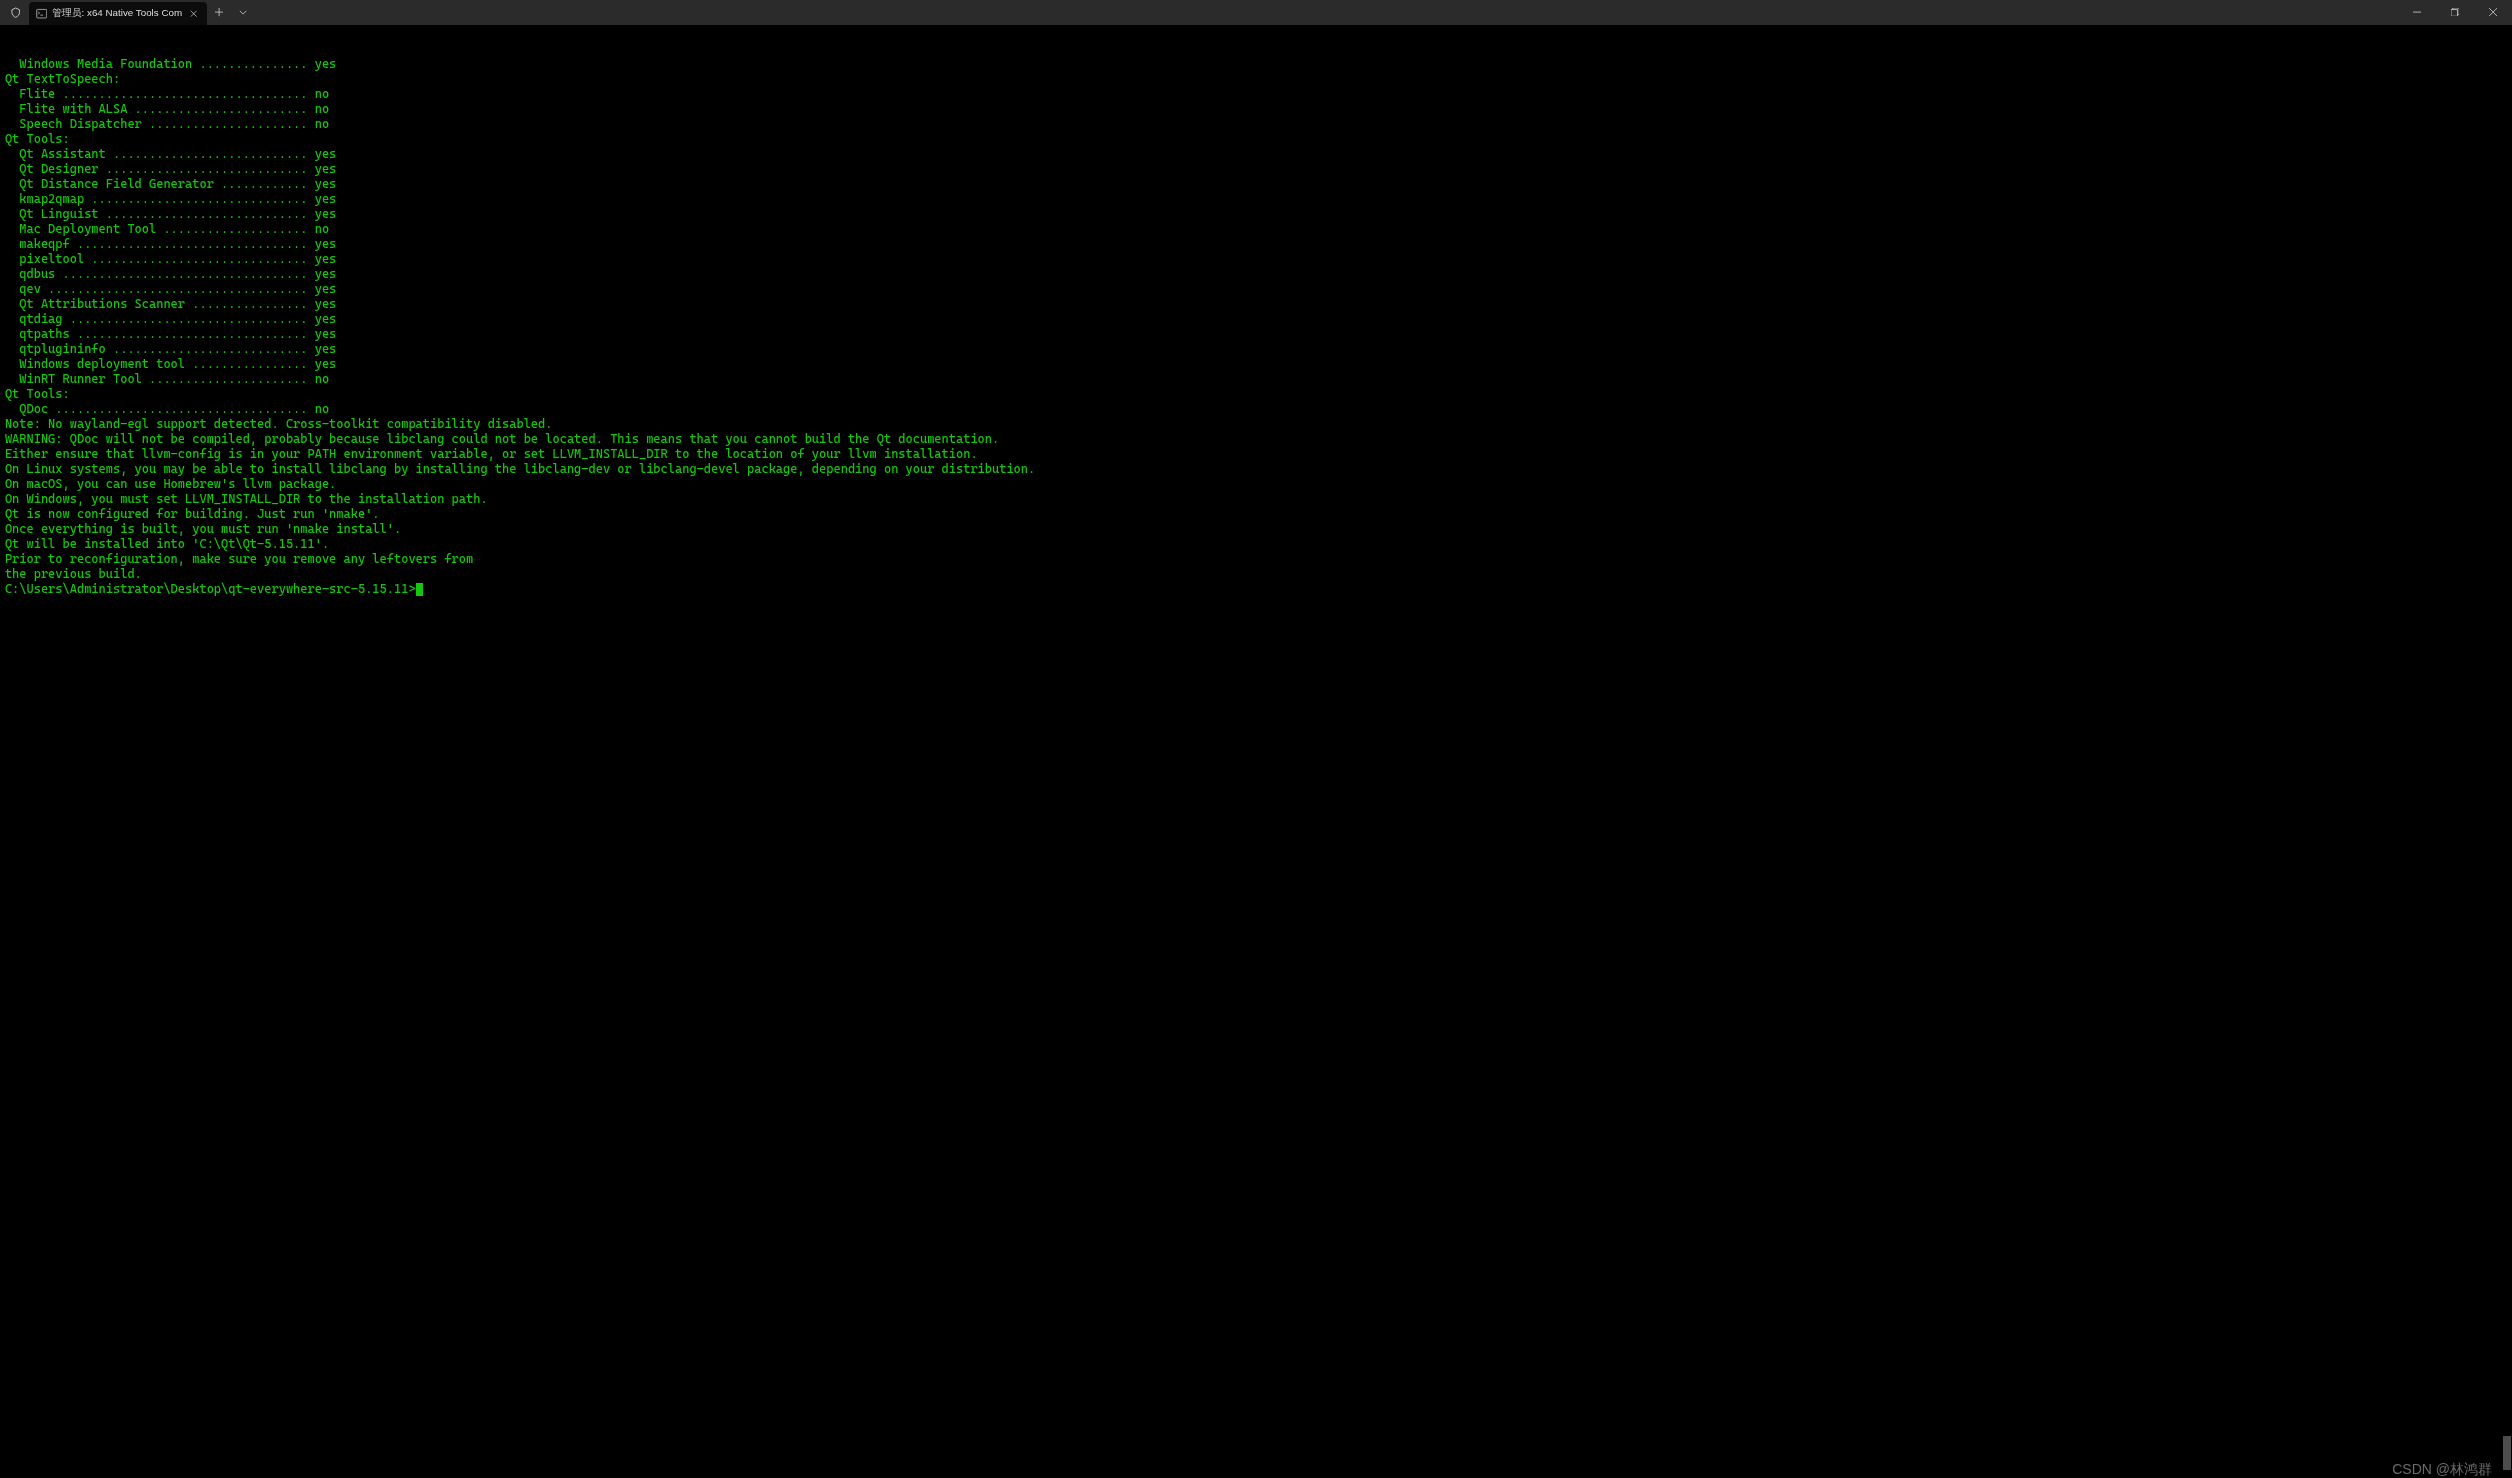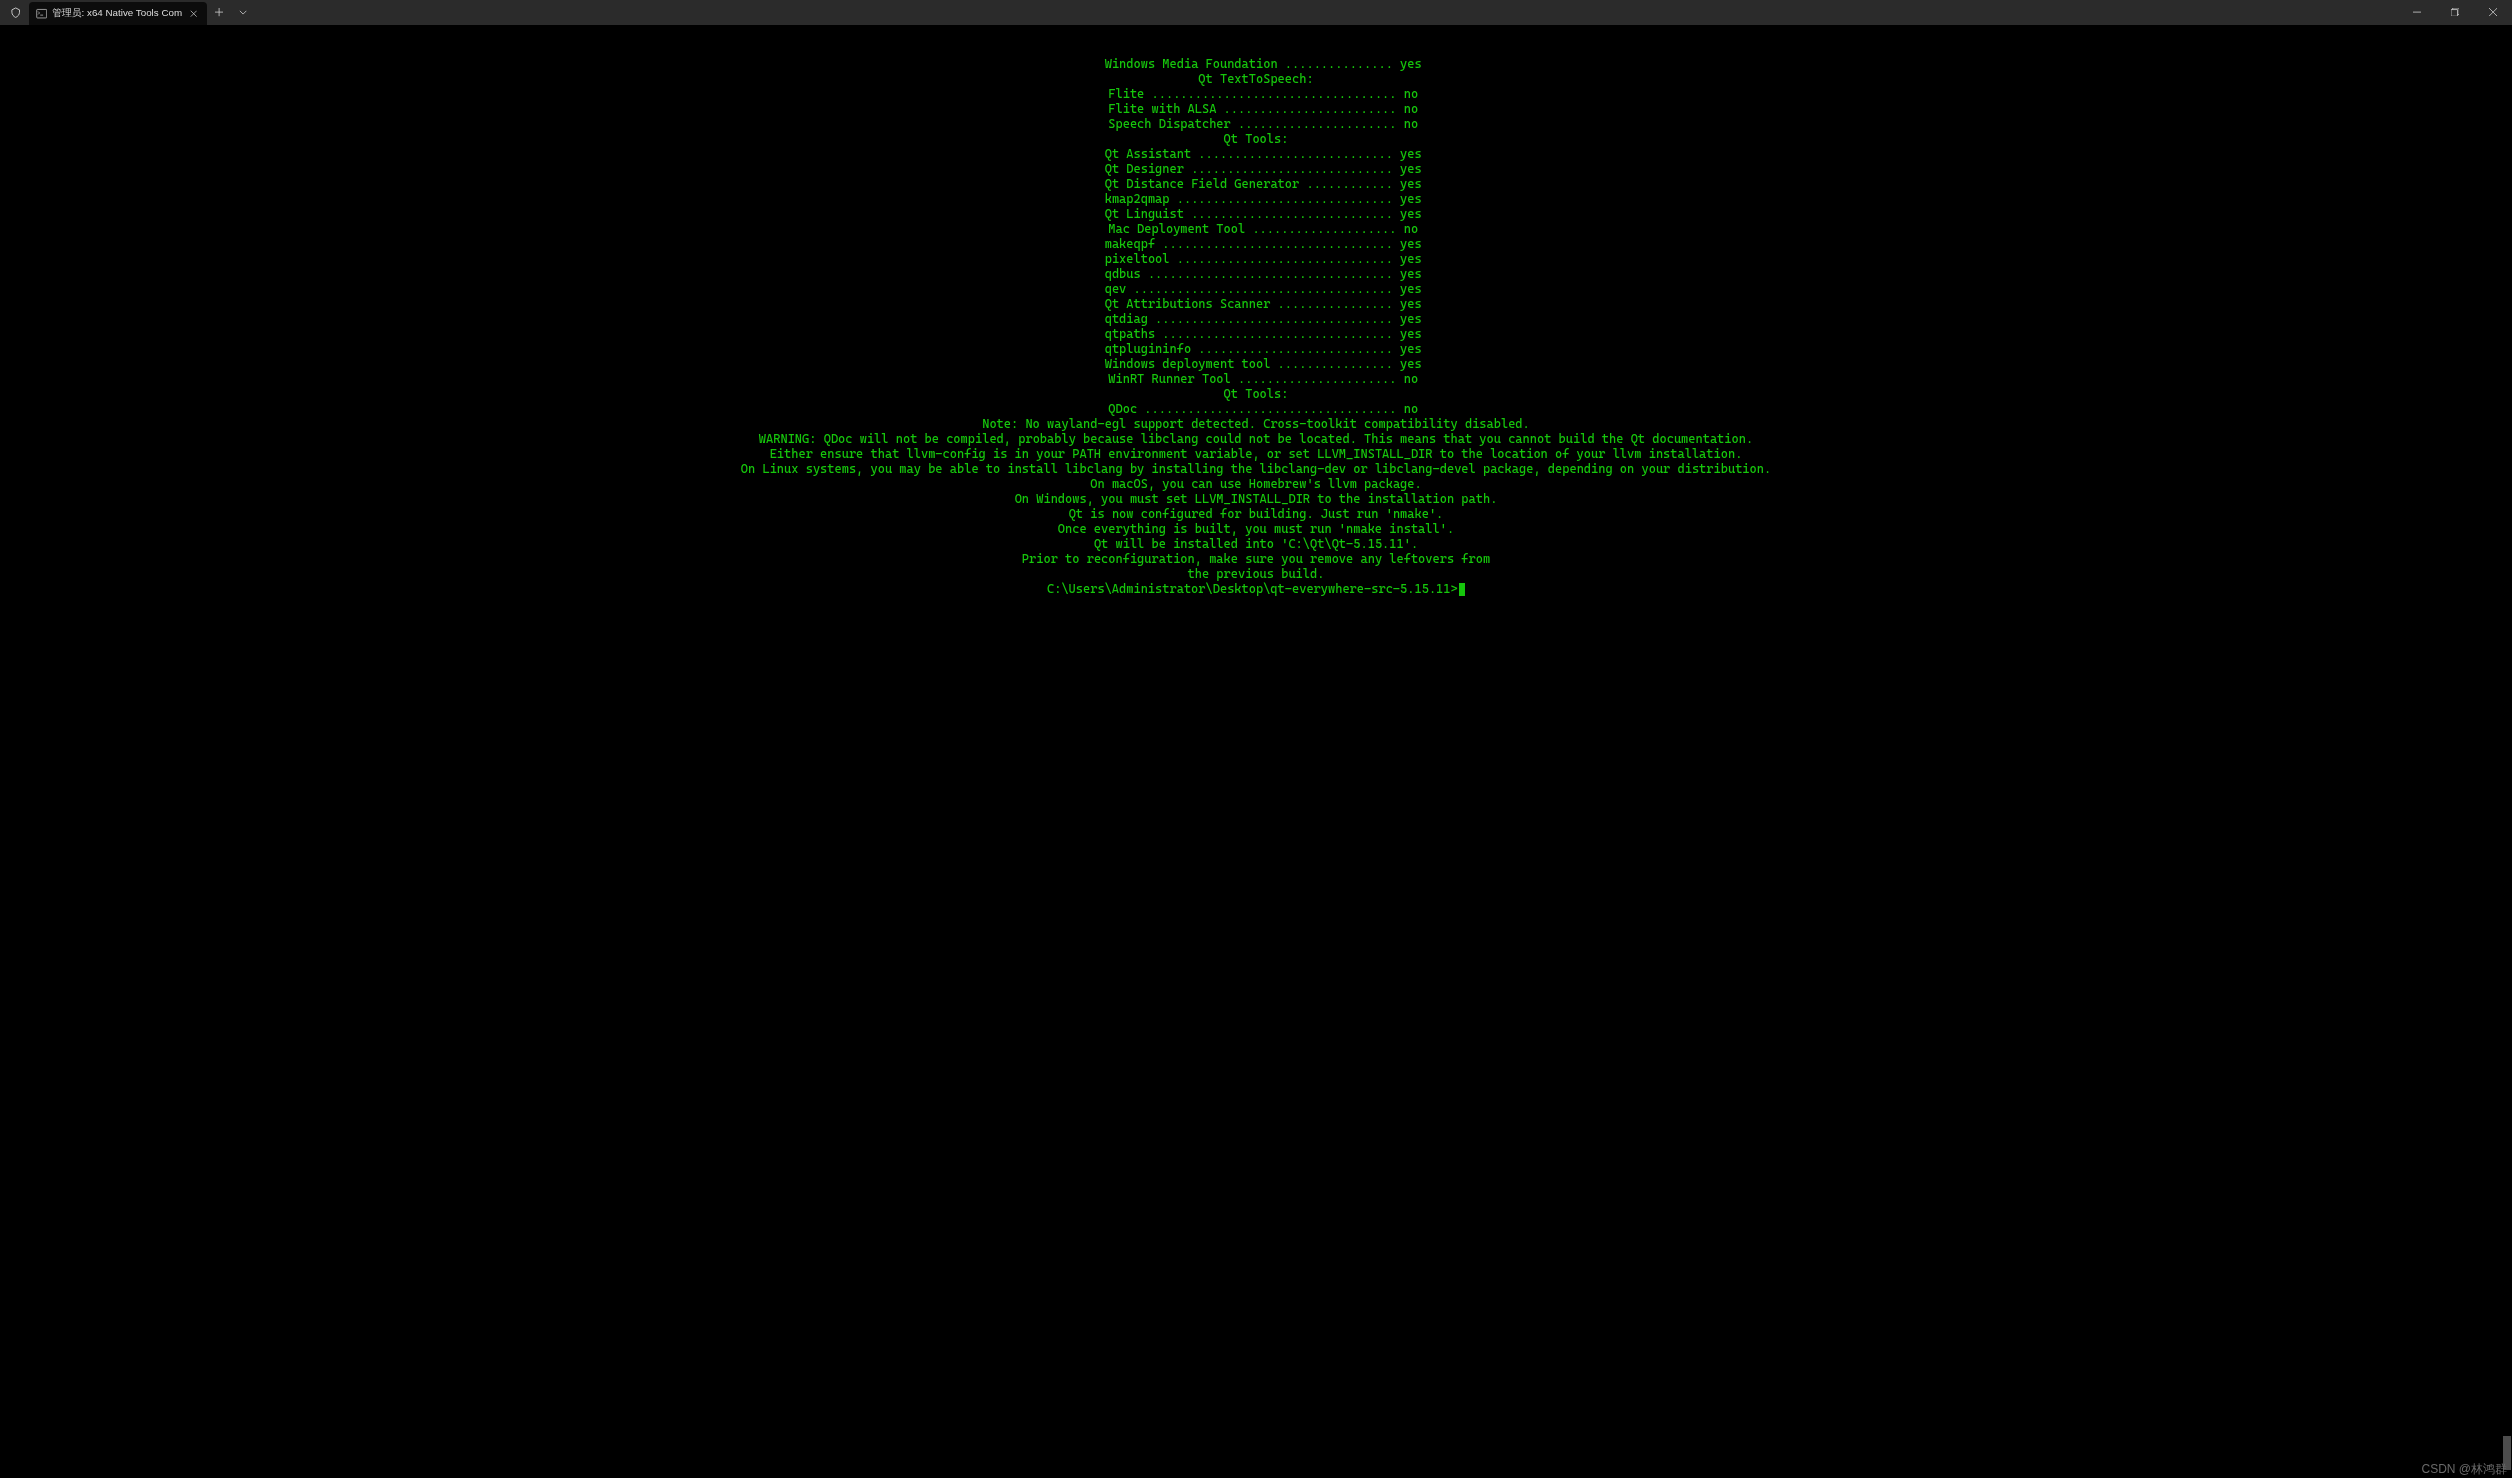--- a/index.html
+++ b/index.html
@@ -60,44 +60,43 @@
       background: #000;
       color: #16c60c;
       font-size: 12.3px;
       line-height: 15px;
       padding: 1.6px 4.9px;
       height: calc(100vh - 24.5px);
       white-space: pre;
       font-family: Consolas, "Cascadia Mono", monospace;
       position: relative;
       overflow: hidden;
-      text-align: center;
     }
     .line { display: block; }
     .scrollbar {
       position: absolute;
       right: 0; top: 0;
       width: 9.8px;
       height: 100%;
       background: transparent;
     }
     .scroll-thumb {
       position: absolute;
       right: 0.8px;
       width: 8.2px;
       background: #4d4d4d;
       border-radius: 0;
       bottom: 8.2px;
       height: 34px;
     }
     .watermark {
       position: absolute;
-      bottom: 1.6px; right: 5px;
+      bottom: 1.6px; right: 20px;
       color: #6a6a6a;
-      font-size: 12px;
+      font-size: 14px;
       font-family: sans-serif;
     }
     .cursor {
       display:inline-block;
       width: 6.5px; height: 12.3px;
       background: #16c60c;
       vertical-align: text-bottom;
       margin-left: 0.8px;
     }
   </style>

